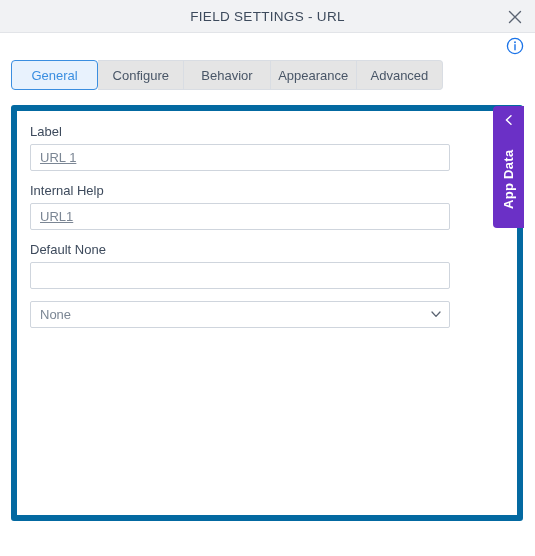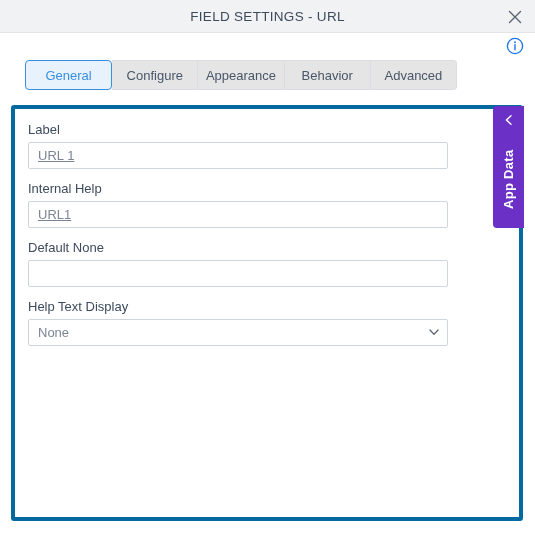--- a/index.html
+++ b/index.html
@@ -69,21 +69,20 @@
 
   
   .tabs {
     position: absolute;
     left: 11px;
     top: 60px;
     width: 432px;
     height: 30px;
     display: flex;
     box-sizing: border-box;
-    margin-left: 14px;
   }
   .tab {
     flex: 1 1 0;
     display: flex;
     align-items: center;
     justify-content: center;
     font-size: 13px;
     color: #495667;
     background: #e5e5e5;
     border: 1px solid #d9dde3;
@@ -111,21 +110,21 @@
   }
 
   
   .panel {
     position: absolute;
     left: 11px;
     top: 105px;
     width: 512px;
     height: 416px;
     background: #ffffff;
-    border: 4px solid #0369a1;
+    border: 6px solid #0369a1;
     border-radius: 3px;
     box-sizing: border-box;
     overflow: hidden;
   }
   .form {
     padding: 13px 0 0 13px;
   }
   .field-label {
     font-size: 13px;
     color: #3d4a5c;
@@ -255,24 +254,24 @@
 </div>
 
 <div class="tabs">
   <div class="tab active">
     <span>General</span>
   </div>
   <div class="tab">
     <span>Configure</span>
   </div>
   <div class="tab">
+    <span>Behavior</span>
+  </div>
+  <div class="tab">
     <span>Appearance</span>
-  </div>
-  <div class="tab">
-    <span>Behavior</span>
   </div>
   <div class="tab">
     <span>Advanced</span>
   </div>
 </div>
 
 <div class="panel">
   <div class="form">
 
     <div class="field-group">
@@ -285,21 +284,20 @@
       <input class="text-input" type="text" value="URL1" style="">
     </div>
 
     <div class="field-group">
       <div class="field-label">Default None</div>
       <input class="text-input" type="text" value="" style="">
     </div>
 
 
     <div class="field-group">
-      <div class="field-label">Help Text Display</div>
       <div class="select-wrap">
         <select class="select-input">
           <option>None</option>
         </select>
         <svg class="select-chevron" width="12" height="12" viewBox="0 0 12 12">
           <path d="M2 4 L6 8.4 L10 4" stroke="#5b6472" stroke-width="1.3" fill="none" stroke-linecap="round" stroke-linejoin="round"></path>
         </svg>
       </div>
     </div>
 

